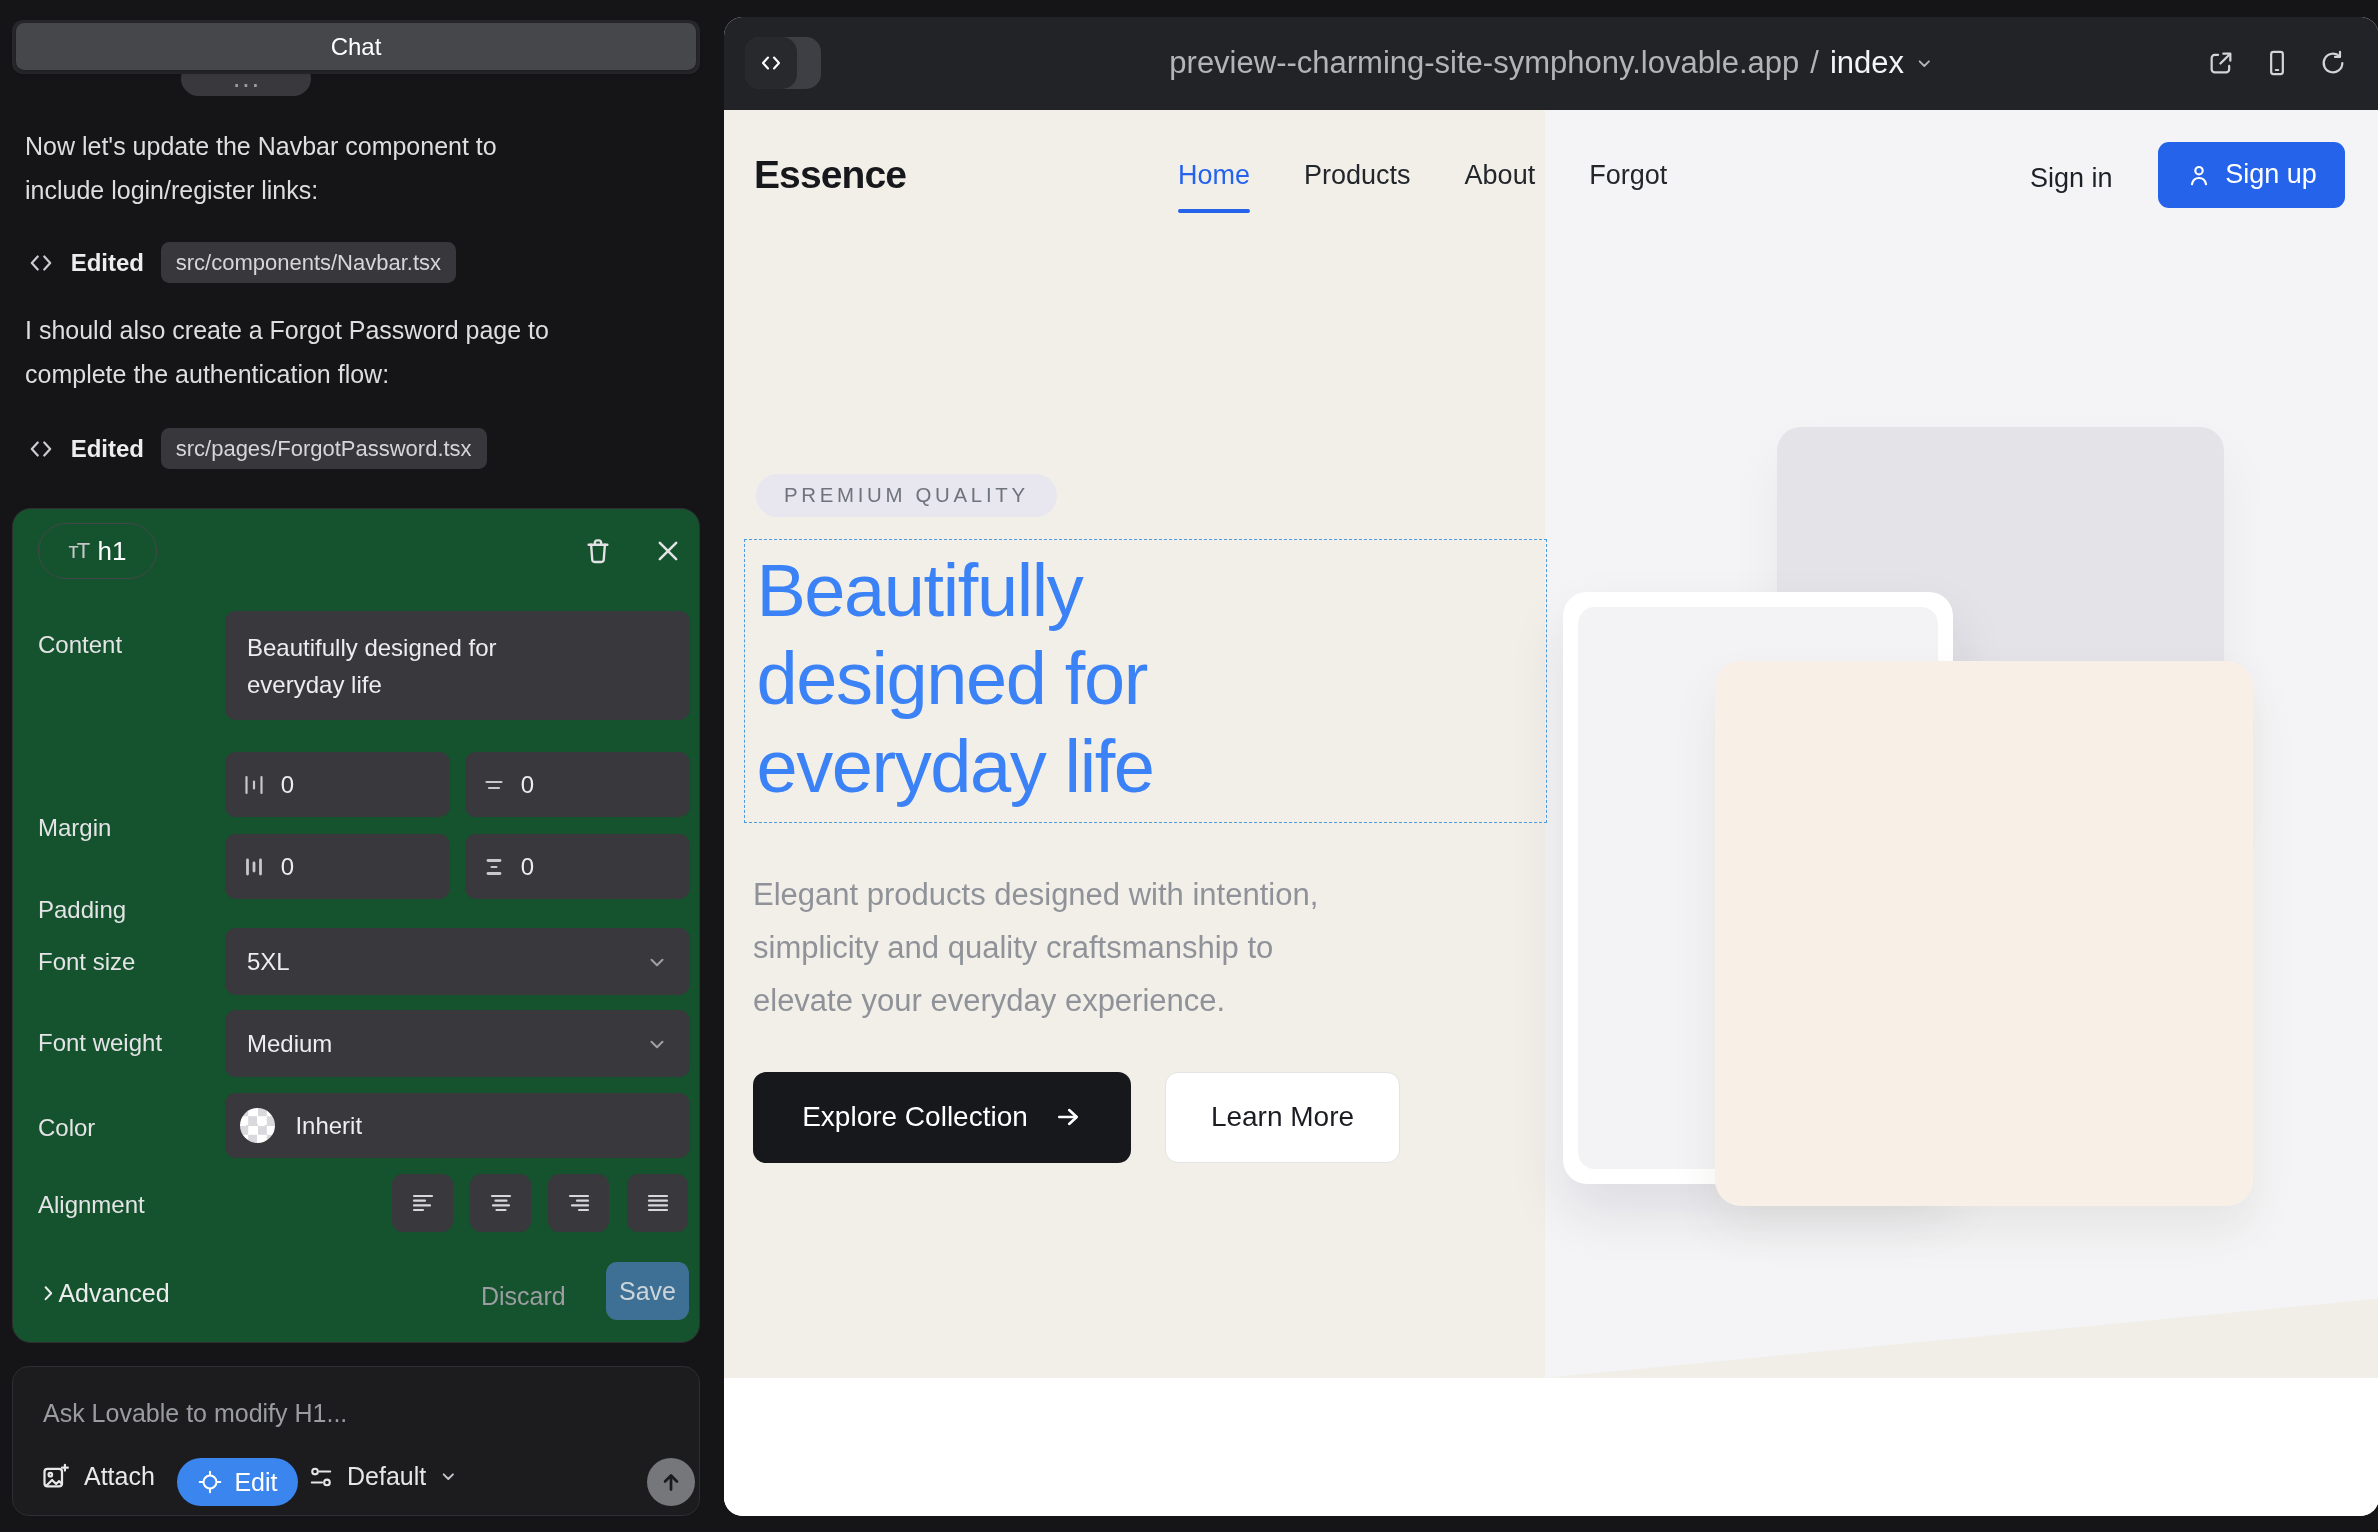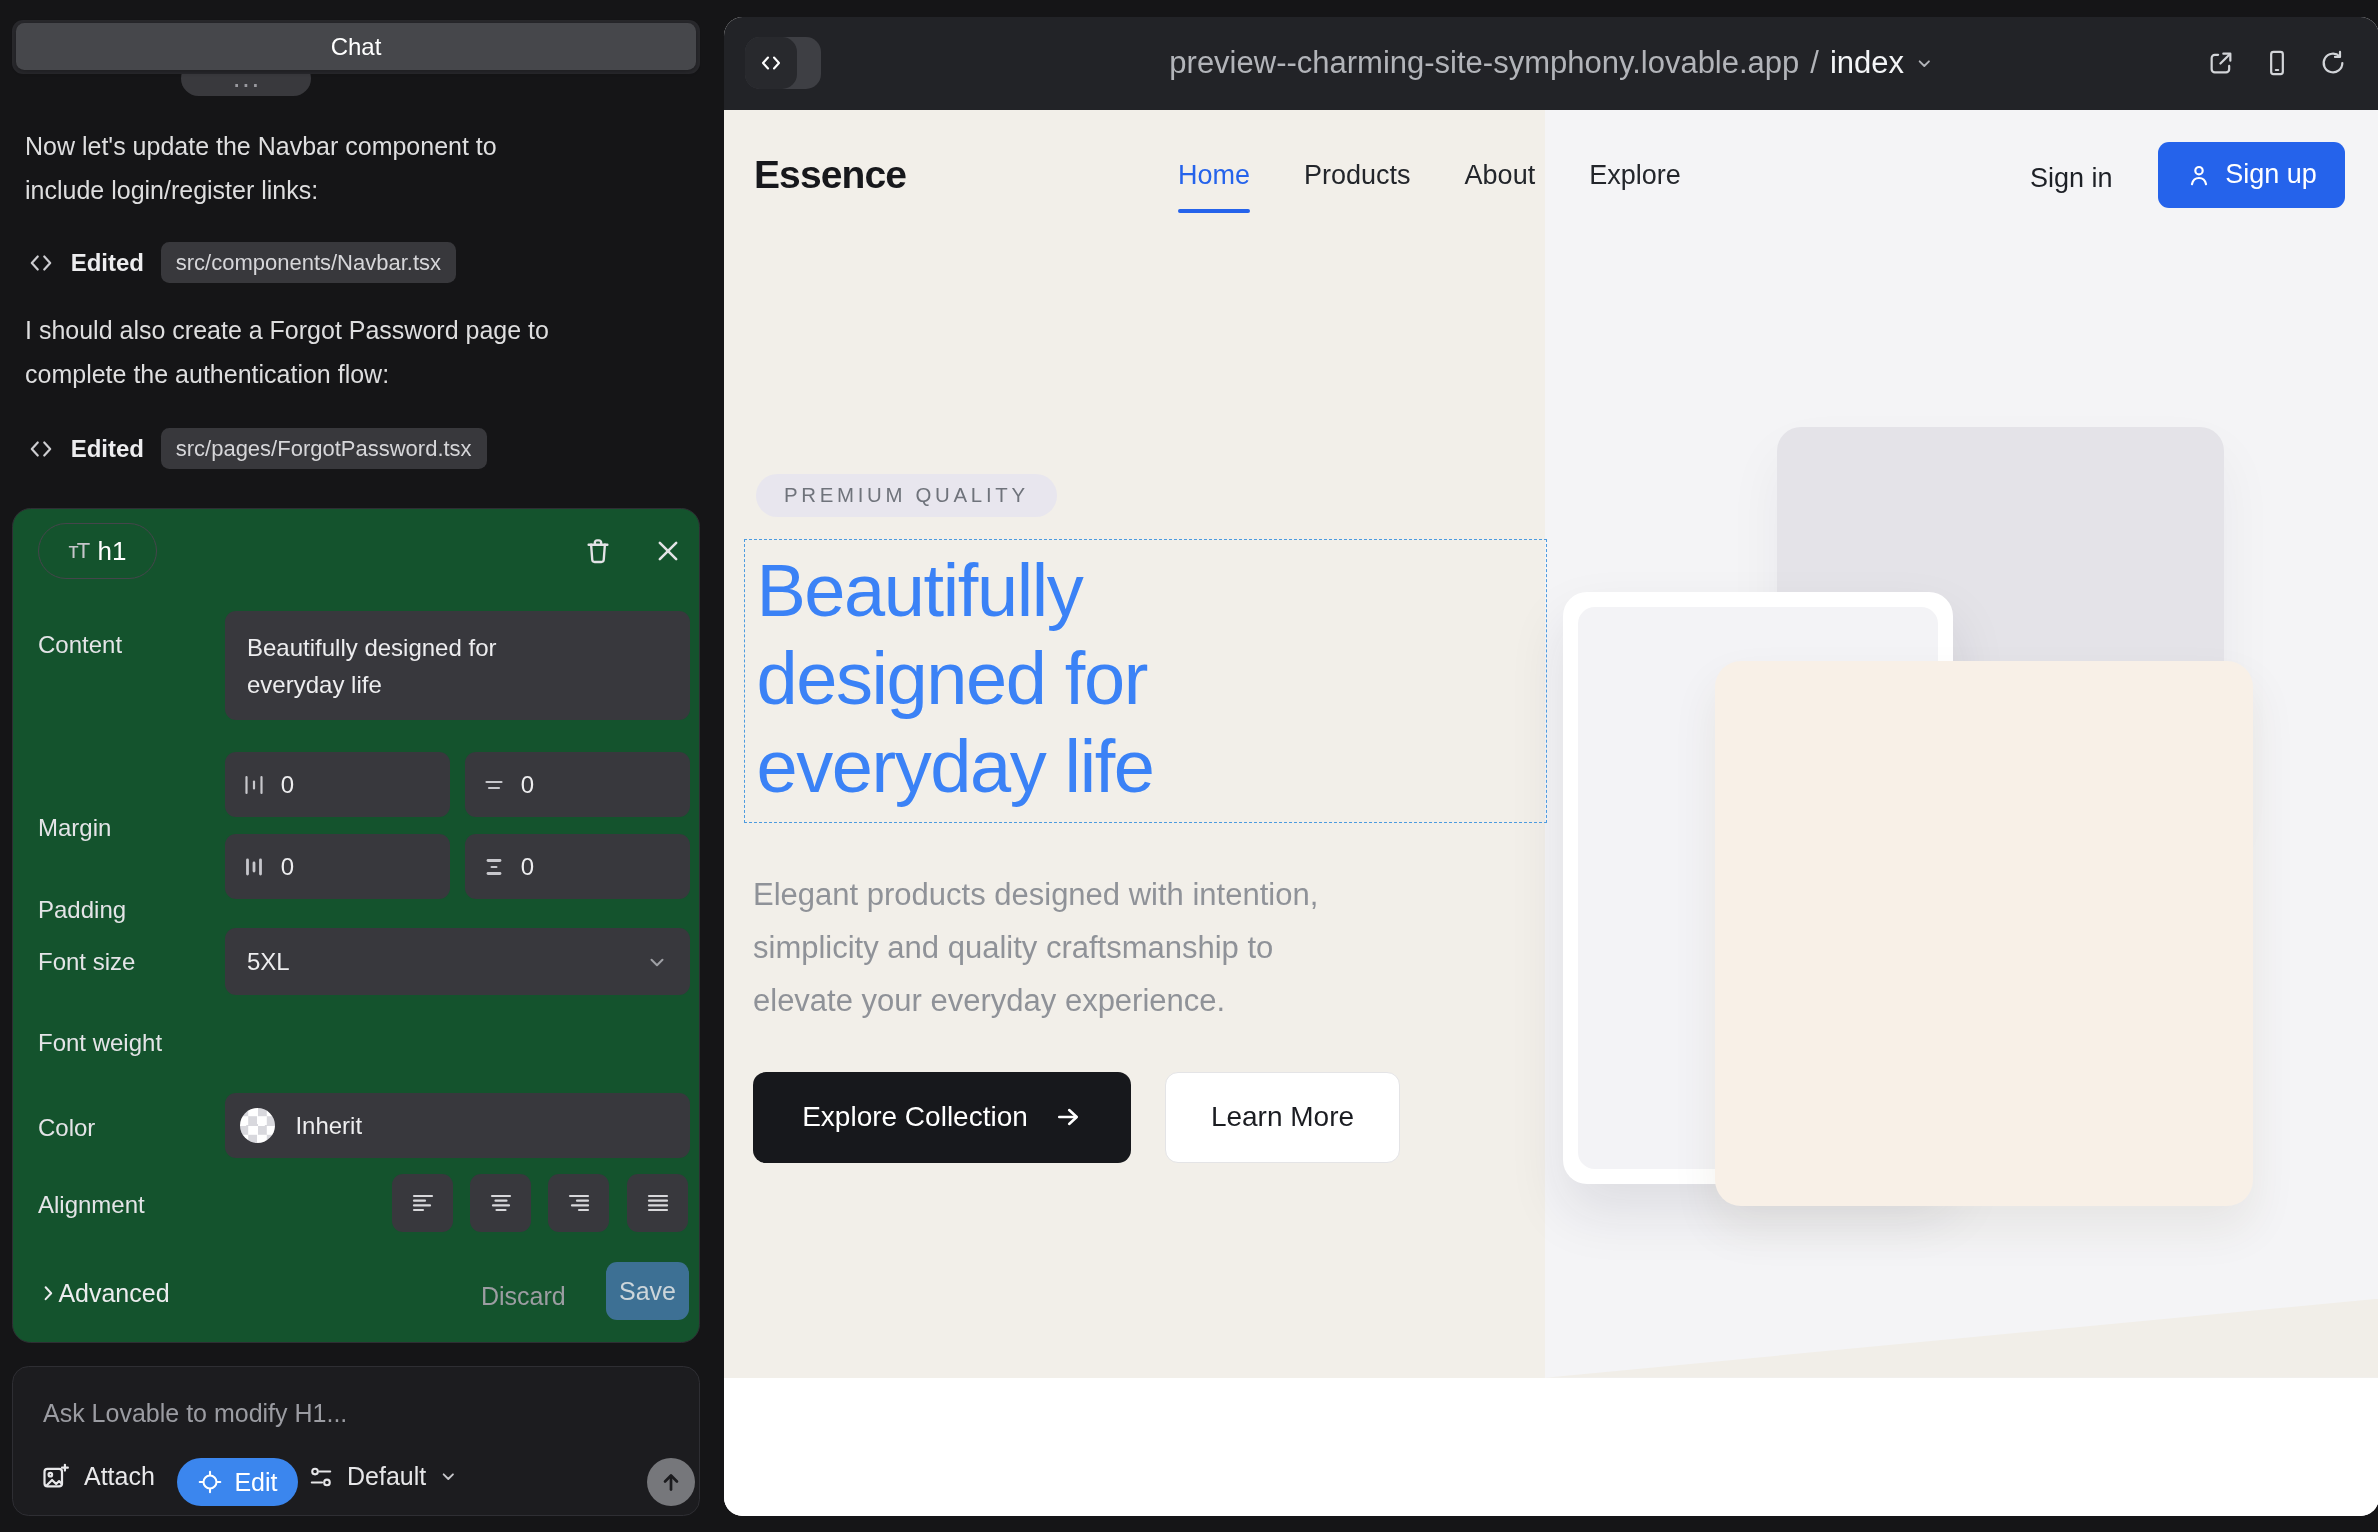--- a/index.html
+++ b/index.html
@@ -213,20 +213,28 @@
       <div class="abs field sel" style="left:212px;top:419px;width:465px;">
         <span>5XL</span>
         <span>
           <svg width="22" height="22" viewBox="0 0 24 24" fill="none" stroke="#9fa0a5" stroke-width="2.2" stroke-linecap="round" stroke-linejoin="round">
               <polyline points="6,9.5 12,15.5 18,9.5"></polyline>
             </svg>
         </span>
       </div>
 
       <div class="abs f-label" style="top:520px;">Font weight</div>
+      <div class="abs field sel" style="left:212px;top:501px;width:465px;">
+        <span>Medium</span>
+        <span>
+          <svg width="22" height="22" viewBox="0 0 24 24" fill="none" stroke="#9fa0a5" stroke-width="2.2" stroke-linecap="round" stroke-linejoin="round">
+              <polyline points="6,9.5 12,15.5 18,9.5"></polyline>
+            </svg>
+        </span>
+      </div>
 
       <div class="abs f-label" style="top:605px;">Color</div>
       <div class="abs field color-field">
         <span class="swatch"></span>
         <span>Inherit</span>
       </div>
 
       <div class="abs f-label" style="top:682px;">Alignment</div>
       <div class="abs align-btn" style="left:379px;top:665px;">
         <span>
@@ -395,21 +403,21 @@
       <div class="abs shape-white">
         <div class="shape-white-inner"></div>
       </div>
       <div class="abs shape-beige"></div>
 
       <div class="abs brand">Essence</div>
       <nav class="abs nav-links">
         <span class="nav-link active">Home</span>
         <span class="nav-link">Products</span>
         <span class="nav-link">About</span>
-        <span class="nav-link">Explore</span>
+        <span class="nav-link">Forgot</span>
       </nav>
       <span class="abs signin">Sign in</span>
       <div class="abs signup">
         <span>
           <svg width="26" height="26" viewBox="0 0 24 24" fill="none" stroke="#fff" stroke-width="2" stroke-linecap="round" stroke-linejoin="round">
               <circle cx="12" cy="8" r="3.4"></circle>
               <path d="M5.5 20.5c.8-3.7 3.4-5.7 6.5-5.7s5.7 2 6.5 5.7"></path>
             </svg>
         </span>
         <span>Sign up</span>

